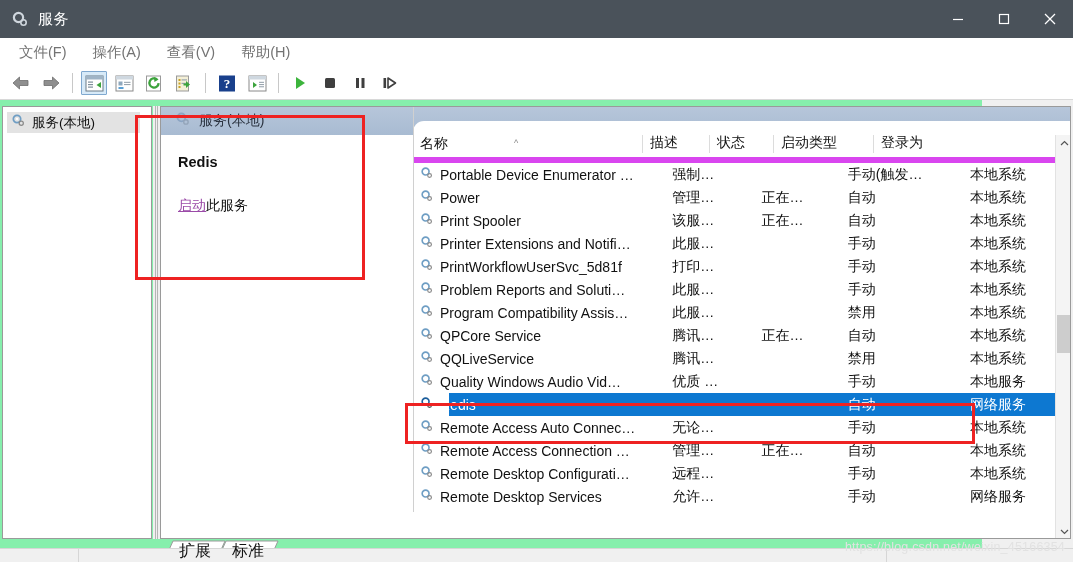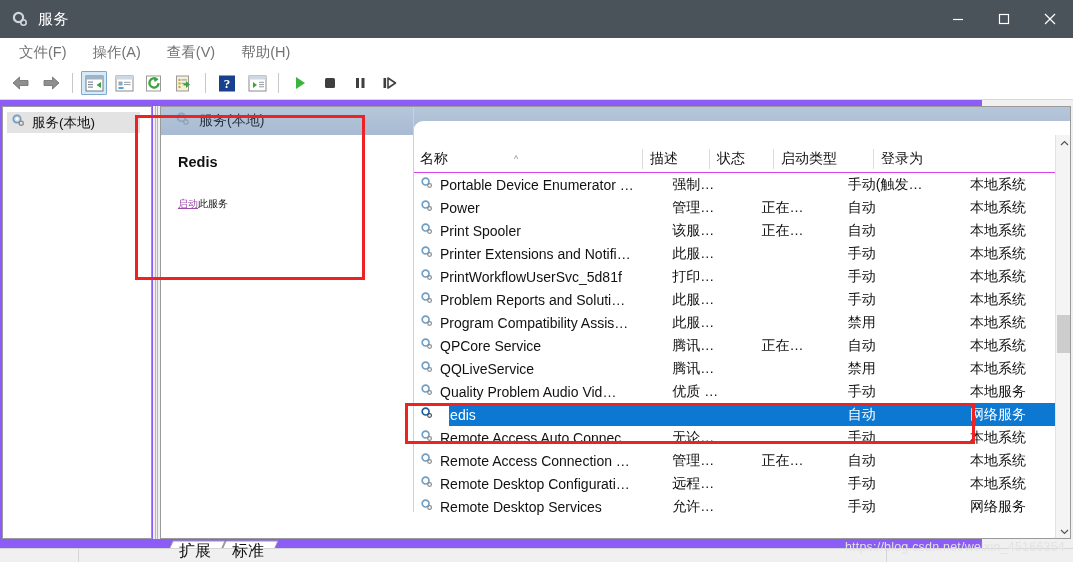--- a/index.html
+++ b/index.html
@@ -45,21 +45,21 @@
     border-bottom: 1px solid #d8d8d8;
   }
   .tb-item { width: 26px; height: 24px; display: flex; align-items: center; justify-content: center; margin: 0 2px; }
   .tb-item.first { margin-left: 8px; }
   .tb-item.sel { background: #d7eaf8; border: 1px solid #7fa8cf; border-radius: 1px; }
   .tb-sep { width: 1px; height: 20px; background: #c8c8c8; margin: 0 6px; }
 
   
   .bodyarea {
     position: absolute; left: 0; top: 100px; width: 982px; height: 462px;
-    background: #8b5cf6;
+    background: #86efac;
   }
 
   
   .treepane {
     position: absolute; left: 2px; top: 6px; width: 150px; height: 433px;
     background: #ffffff; border: 1px solid #9a9a9a;
   }
   .tree-item {
     display: flex; align-items: center; height: 21px; margin: 5px 4px 0 4px;
     background: #e3e3e3; padding-left: 4px; width: 133px;
@@ -91,34 +91,34 @@
   }
 
   
   .detailpanel {
     position: absolute; left: 0; top: 28px; width: 252px; height: 405px;
     background: #ffffff;
   }
   .detail-title {
     font-size: 14.5px; font-weight: bold; color: #111; margin: 19px 0 0 17px;
   }
-  .detail-link-line { margin: 27px 0 0 17px; font-size: 10px; color: #111; }
+  .detail-link-line { margin: 27px 0 0 17px; font-size: 14px; color: #111; }
   .detail-link-line .lnk { color: #9b4ba8; text-decoration: underline; cursor: pointer; }
   .detail-divider {
     position: absolute; left: 252px; top: 0; width: 1px; height: 405px; background: #d0d0d0;
   }
 
   
   .listview {
     position: absolute; left: 253px; top: 28px; width: 658px; height: 405px;
     background: #ffffff; overflow: hidden;
   }
   .lv-header {
     position: relative; height: 28px; background: #ffffff;
-    border-bottom: 1px solid #d946ef; display: flex; align-items: center; margin-top: 10px;
+    border-bottom: 6px solid #d946ef; display: flex; align-items: flex-end;
   }
   .lv-th {
     font-size: 14px; color: #111; height: 28px; line-height: 27px;
     padding-left: 8px; position: relative; flex: none; white-space: nowrap;
   }
   .lv-th + .lv-th::before {
     content: ""; position: absolute; left: 0; top: 4px; width: 1px; height: 20px; background: #dcdcdc;
   }
   .sort-mark {
     position: absolute; left: 100px; top: 1px; font-size: 9px; color: #888;
@@ -492,21 +492,21 @@
               <div class="cell c-start">禁用</div>
               <div class="cell c-logon">本地系统</div>
             </div>
             <div class="lv-row" style="position: relative;">
               <div class="cell c-name">
                 <span><svg width="14" height="14" viewBox="0 0 18 18">
       <circle cx="7.2" cy="7.2" r="4.4" fill="none" stroke="#6f9ec4" stroke-width="2.1"></circle>
       <circle cx="7.2" cy="7.2" r="1.3" fill="#ffffff"></circle>
       <circle cx="12.3" cy="12.3" r="2.4" fill="none" stroke="#8a8a8a" stroke-width="1.5"></circle>
     </svg></span>
-                <span class="nm">Quality Problem Audio Vid…</span>
+                <span class="nm">Quality Windows Audio Vid…</span>
               </div>
               <div class="cell c-desc">优质 …</div>
               <div class="cell c-state"></div>
               <div class="cell c-start">手动</div>
               <div class="cell c-logon">本地服务</div>
             </div>
             <div class="lv-row selected" style="position: relative;">
               <div class="selbg"></div>
               <div class="cell c-name">
                 <span><svg width="14" height="14" viewBox="0 0 18 18">

